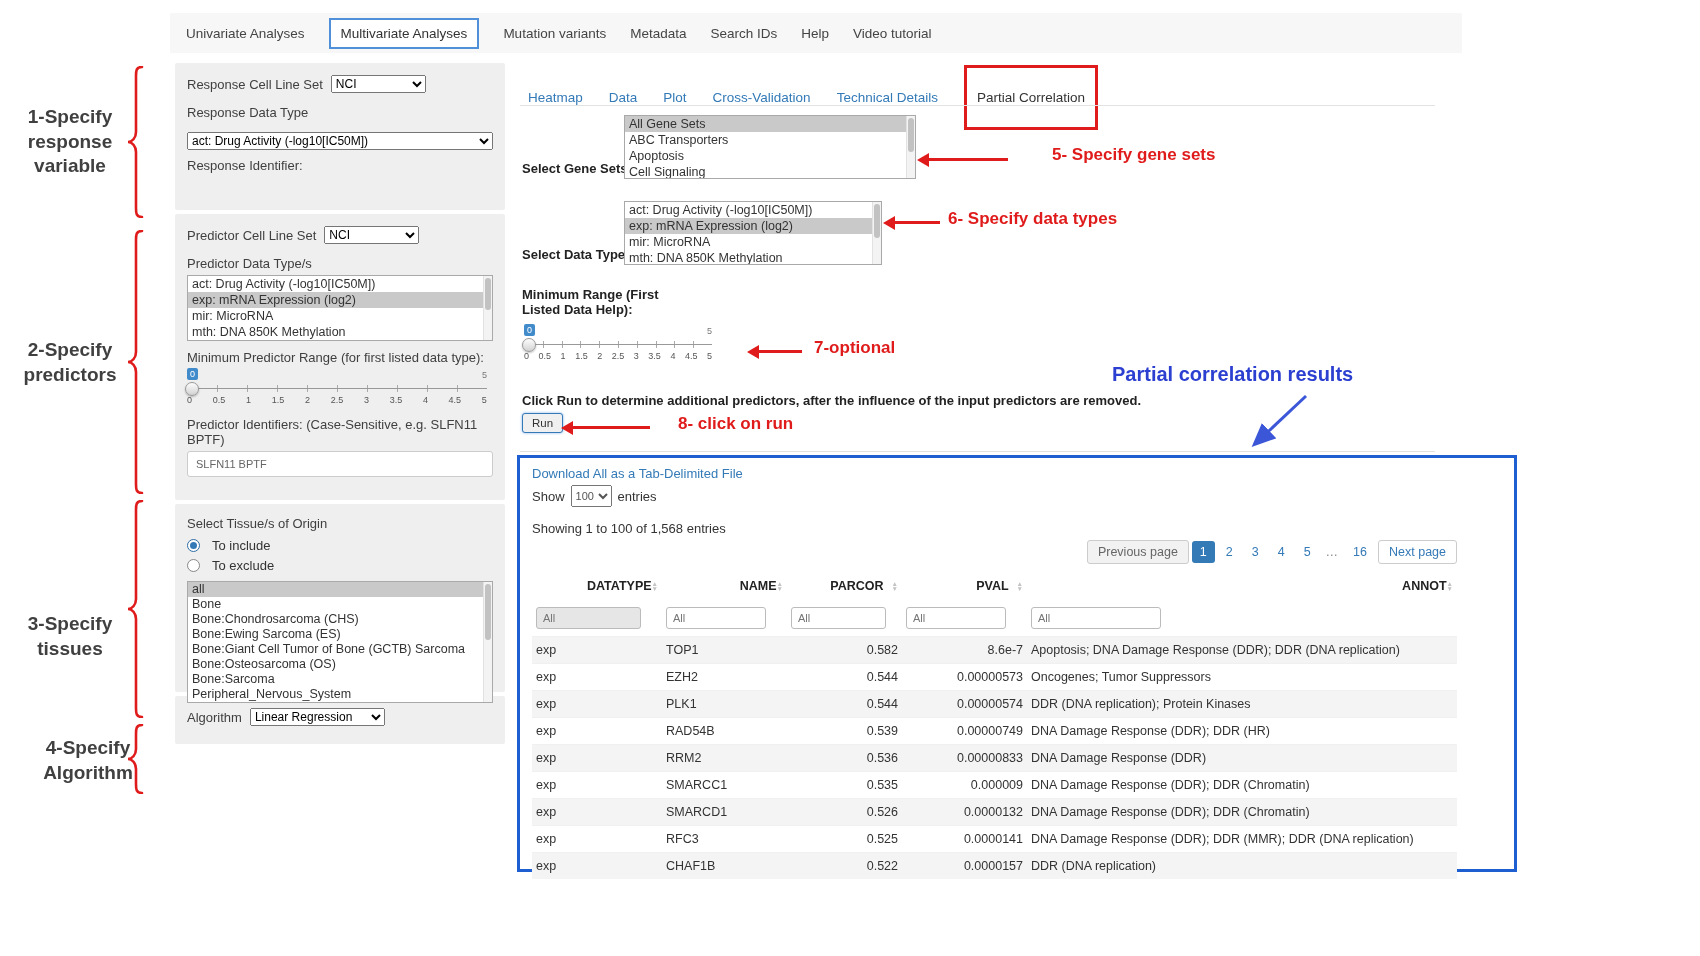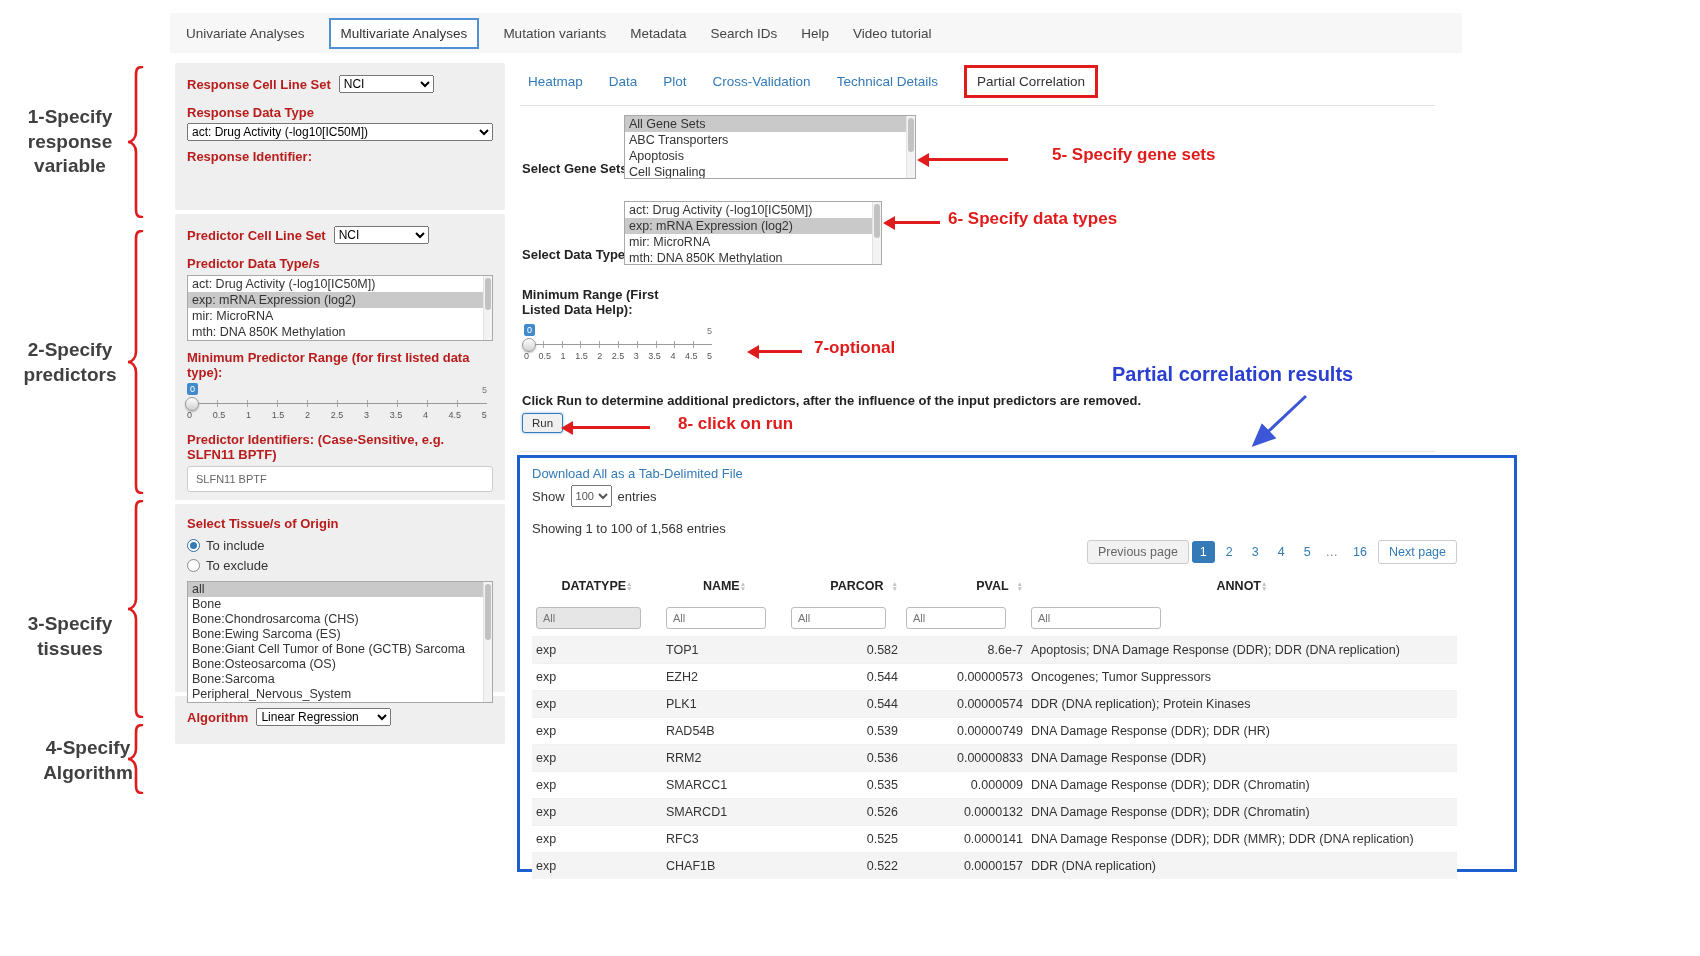--- a/index.html
+++ b/index.html
@@ -26,21 +26,21 @@
     content: ""; position: absolute; left: -11px; top: -5.5px;
     border-top: 7px solid transparent; border-bottom: 7px solid transparent;
     border-right: 12px solid #e01b1b;
   }
   .results-title { position: absolute; color: #2b3fd0; font-weight: bold; font-size: 20px; white-space: nowrap; }
   .blue-arrow { position: absolute; }
 
   
   .sidebar { position: absolute; left: 175px; top: 63px; width: 330px; display: flex; flex-direction: column; gap: 4px; }
   .card { background: #efefef; padding: 12px; border-radius: 2px; }
-  .blabel { font-weight: bold; font-size: 13px; color: #b91c1c; display: block; }
+  .blabel { font-weight: normal; font-size: 13px; color: #404040; display: block; }
   .inline-row { display: flex; align-items: center; gap: 8px; }
   select { font-family: inherit; font-size: 12px; }
   .text-input {
     width: 100%; height: 26px; border: 1px solid #ccc; border-radius: 3px;
     padding: 3px 8px; font-size: 11px; color: #666; background: #fff; font-family: inherit;
   }
   .listbox { position: relative; background: #fff; border: 1px solid #a9a9a9; overflow: hidden; font-size: 12.5px; }
   .opt { padding: 0 4px; line-height: 16px; white-space: nowrap; }
   .opt.lb15 { line-height: 15px; }
   .opt.selected { background: #c9c9c9; }
@@ -54,30 +54,30 @@
     background-image: repeating-linear-gradient(to right, #aaa 0 1px, transparent 1px 10%);
   }
   .slider-handle {
     position: absolute; top: 15px; left: -2px; width: 14px; height: 14px; border-radius: 50%;
     background: linear-gradient(#fdfdfd, #d2d2d2); border: 1px solid #999; box-shadow: 0 1px 2px rgba(0,0,0,.25);
   }
   .slider-val { position: absolute; top: 1px; left: 0; background: #428bca; color: #fff; font-size: 9px; padding: 0 3px; border-radius: 2px; line-height: 12px; }
   .slider-max { position: absolute; top: 3px; right: 0; font-size: 9px; color: #777; }
   .slider-ticks { position: absolute; left: 0; right: 0; top: 28px; display: flex; justify-content: space-between; font-size: 9px; color: #555; }
 
-  .radio-row { display: flex; align-items: center; gap: 6px; margin-bottom: 5px; font-size: 13px; }
+  .radio-row { display: flex; align-items: center; gap: 12px; margin-bottom: 5px; font-size: 13px; }
   .radio { width: 13px; height: 13px; border-radius: 50%; border: 1px solid #888; background: #fff; position: relative; flex: 0 0 auto; }
   .radio.checked { border-color: #2e6da4; }
   .radio.checked::after { content: ""; position: absolute; top: 2px; left: 2px; right: 2px; bottom: 2px; border-radius: 50%; background: #337ab7; }
 
   
   .main { position: absolute; left: 520px; top: 63px; width: 1000px; height: 890px; }
   .tabs { position: absolute; top: 2px; left: 8px; display: flex; align-items: center; gap: 26px; font-size: 13.5px; color: #337ab7; }
   .tab { cursor: pointer; white-space: nowrap; }
-  .tab.active-tab { color: #333; border: 3px solid #e01b1b; padding: 6px 10px; }
+  .tab.active-tab { color: #333; border: 3px solid #e01b1b; padding: 22px 10px; }
   .tabs-hr, .main-hr { position: absolute; height: 1px; background: #e2e2e2; }
   .flabel { position: absolute; font-weight: bold; font-size: 13px; color: #222; }
   .abs { position: absolute; }
   .run-btn {
     position: absolute; font-size: 11.5px; padding: 3px 9px; border-radius: 3px;
     background: #f0f0f0; border: 1px solid #337ab7; box-shadow: 0 0 3px #8ab4e8; color: #333; cursor: pointer;
   }
 
   
   .results-box { position: absolute; border: 3px solid #1d5fd0; background: #fff; padding: 8px 12px; }
@@ -87,21 +87,21 @@
   .showing { margin-top: 14px; font-size: 13px; }
   .pagination { width: 925px; display: flex; justify-content: flex-end; align-items: center; gap: 3px; font-size: 12.5px; margin-top: 4px; }
   .page-btn.prev { background: #f2f2f2; border: 1px solid #ccc; border-radius: 3px; padding: 4px 10px; color: #666; cursor: pointer; }
   .page-btn.next { background: #fff; border: 1px solid #ccc; border-radius: 3px; padding: 4px 10px; color: #337ab7; cursor: pointer; }
   .page-num { color: #337ab7; padding: 4px 8px; cursor: pointer; }
   .page-num.active { background: #337ab7; color: #fff; border-radius: 3px; }
   .page-ellipsis { color: #888; padding: 4px 4px; }
 
   .results-table { width: 925px; border-collapse: collapse; margin-top: 8px; font-size: 12.5px; }
   .results-table th { text-align: left; padding: 7px 4px; color: #222; font-size: 12.5px; }
-  .hwrap { display: flex; align-items: center; justify-content: center; }
+  .hwrap { display: flex; align-items: center; justify-content: flex-end; }
   .hwrap.right { justify-content: flex-end; gap: 8px; }
   .sort-icon { display: flex; flex-direction: column; line-height: 5.5px; font-size: 6.5px; color: #c3c3c3; }
   .filter { height: 22px; border: 1px solid #bbb; border-radius: 3px; font-size: 11px; padding: 2px 6px; font-family: inherit; color: #555; }
   .f-datatype { background: #e6e6e6; width: 105px; }
   .f-name { width: 100px; } .f-parcor { width: 95px; } .f-pval { width: 100px; } .f-annot { width: 130px; }
   .results-table tbody td { padding: 6px 4px; border-top: 1px solid #f0f0f0; }
   .results-table tbody tr:nth-child(odd) { background: #f4f4f4; }
   td.num, th.num { text-align: right; }
 </style>
 </head>
@@ -136,21 +136,21 @@
 
 <aside class="sidebar">
 
   <section class="card" style="height:147px">
     <div class="inline-row" style="margin-bottom:12px">
       <span class="blabel">Response Cell Line Set</span>
       <select style="width:95px">
         <option>NCI</option>
       </select>
     </div>
-    <span class="blabel" style="margin-bottom:3px">Response Data Type</span>
+    <span class="blabel" style="margin-bottom:12px">Response Data Type</span>
     <select style="width:100%; margin-bottom:8px">
       <option>act: Drug Activity (-log10[IC50M])</option>
     </select>
     <span class="blabel" style="margin-bottom:4px">Response Identifier:</span>
   </section>
 
   <section class="card" style="height:286px">
     <div class="inline-row" style="margin-bottom:12px">
       <span class="blabel">Predictor Cell Line Set</span>
       <select style="width:95px">

